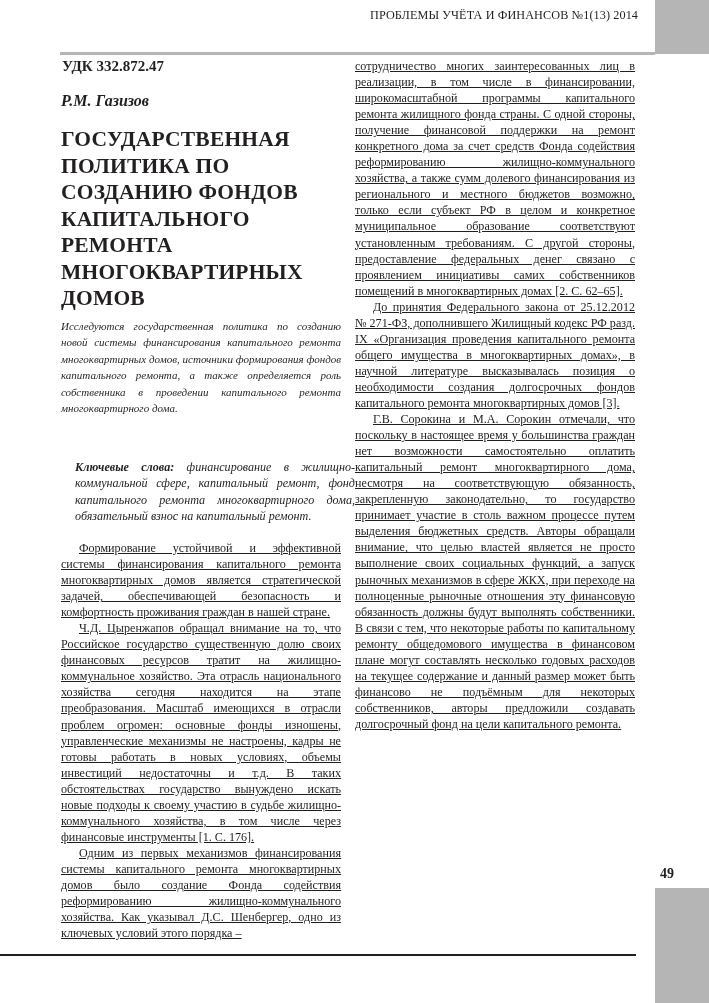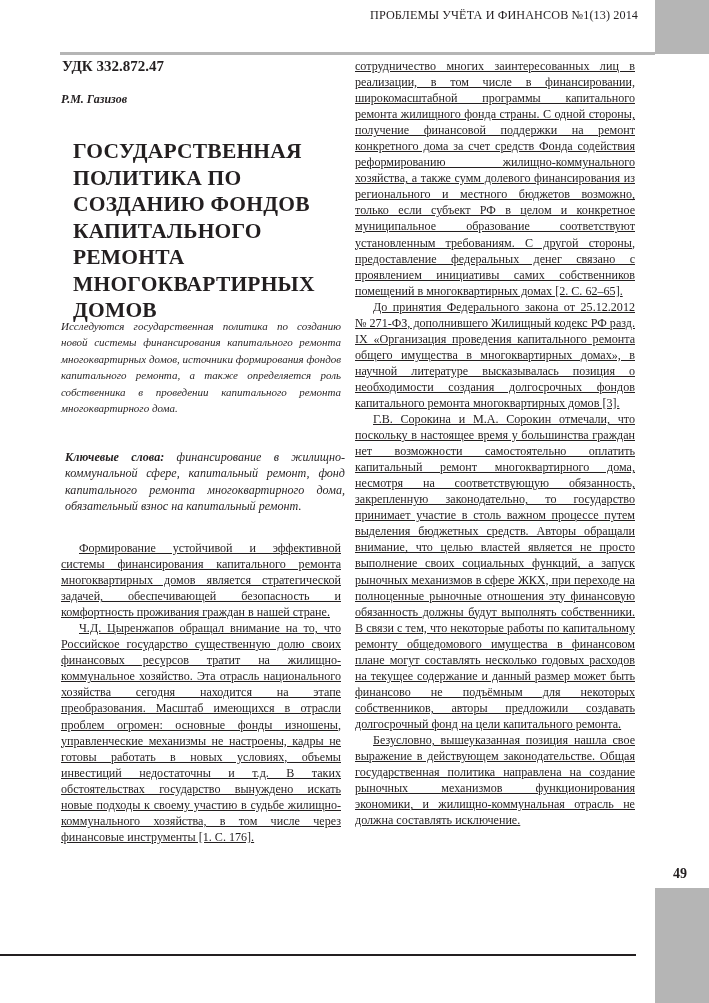--- a/index.html
+++ b/index.html
@@ -22,45 +22,45 @@
   }
   .head-rule {
     position: absolute; left: 60px; top: 52px; width: 595px; height: 3px;
     background: #b5b5b5;
   }
   .bottom-rule {
     position: absolute; left: 0; top: 954px; width: 636px; height: 2px;
     background: #231f20;
   }
   .page-number {
-    position: absolute; left: 660px; top: 866px; width: 40px; text-align: center;
+    position: absolute; left: 660px; top: 866px; width: 40px; 
     font-weight: bold; font-size: 14px;
   }
   .udc {
     position: absolute; left: 62px; top: 58px;
     font-weight: bold; font-size: 15px;
   }
   .author {
     position: absolute; left: 61px; top: 92px;
-    font-weight: bold; font-style: italic; font-size: 12px;
+    font-weight: bold; font-style: italic; font-size: 16px;
   }
   .title {
     position: absolute; left: 61px; top: 126px; width: 285px;
     font-weight: bold; font-size: 21.5px; line-height: 26.5px; letter-spacing: 0.2px;
-    margin: 12px;
+    margin: 0;
   }
   .abstract {
     position: absolute; left: 61px; top: 318px; width: 280px;
     font-style: italic; font-size: 11px; line-height: 16.4px;
     text-align: justify; margin: 0;
   }
   .keywords {
     position: absolute; left: 61px; top: 445px; width: 280px;
     font-style: italic; font-size: 12.1px; line-height: 16.4px;
-    text-align: justify; margin: 4px;
+    text-align: justify; margin: 14px;
   }
   .keywords b { font-weight: bold; }
   .body-left {
     position: absolute; left: 61px; top: 540px; width: 280px;
   }
   .body-right {
     position: absolute; left: 355px; top: 58px; width: 280px;
   }
   .para {
     margin: 0; font-size: 12.1px; line-height: 16.05px;
@@ -77,24 +77,24 @@
 
 <div class="udc">УДК 332.872.47</div>
 <div class="author">Р.М. Газизов</div>
 <h1 class="title">ГОСУДАРСТВЕННАЯ ПОЛИТИКА ПО СОЗДАНИЮ ФОНДОВ КАПИТАЛЬНОГО РЕМОНТА МНОГОКВАРТИРНЫХ ДОМОВ</h1>
 <p class="abstract">Исследуются государственная политика по созданию новой системы финансирования капитального ремонта многоквартирных домов, источники формирования фондов капитального ремонта, а также определяется роль собственника в проведении капитального ремонта многоквартирного дома.</p>
 <p class="keywords"><b>Ключевые слова:</b><span> финансирование в жилищно-коммунальной сфере, капитальный ремонт, фонд капитального ремонта многоквартирного дома, обязательный взнос на капитальный ремонт.</span></p>
 
 <div class="body-left">
   <p class="para">Формирование устойчивой и эффективной системы финансирования капитального ремонта многоквартирных домов является стратегической задачей, обеспечивающей безопасность и комфортность проживания граждан в нашей стране.</p>
   <p class="para">Ч.Д. Цыренжапов обращал внимание на то, что Российское государство существенную долю своих финансовых ресурсов тратит на жилищно-коммунальное хозяйство. Эта отрасль национального хозяйства сегодня находится на этапе преобразования. Масштаб имеющихся в отрасли проблем огромен: основные фонды изношены, управленческие механизмы не настроены, кадры не готовы работать в новых условиях, объемы инвестиций недостаточны и т.д. В таких обстоятельствах государство вынуждено искать новые подходы к своему участию в судьбе жилищно-коммунального хозяйства, в том числе через финансовые инструменты [1. С. 176].</p>
+  <p class="para">Одним из первых механизмов финансирования системы капитального ремонта многоквартирных домов было создание Фонда содействия реформированию жилищно-коммунального хозяйства. Как указывал Д.С. Шенбергер, одно из ключевых условий этого порядка –</p>
 </div>
 
 <div class="body-right">
   <p class="para cont">сотрудничество многих заинтересованных лиц в реализации, в том числе в финансировании, широкомасштабной программы капитального ремонта жилищного фонда страны. С одной стороны, получение финансовой поддержки на ремонт конкретного дома за счет средств Фонда содействия реформированию жилищно-коммунального хозяйства, а также сумм долевого финансирования из регионального и местного бюджетов возможно, только если субъект РФ в целом и конкретное муниципальное образование соответствуют установленным требованиям. С другой стороны, предоставление федеральных денег связано с проявлением инициативы самих собственников помещений в многоквартирных домах [2. С. 62–65].</p>
   <p class="para">До принятия Федерального закона от 25.12.2012 № 271-ФЗ, дополнившего Жилищный кодекс РФ разд. IX «Организация проведения капитального ремонта общего имущества в многоквартирных домах», в научной литературе высказывалась позиция о необходимости создания долгосрочных фондов капитального ремонта многоквартирных домов [3].</p>
   <p class="para">Г.В. Сорокина и М.А. Сорокин отмечали, что поскольку в настоящее время у большинства граждан нет возможности самостоятельно оплатить капитальный ремонт многоквартирного дома, несмотря на соответствующую обязанность, закрепленную законодательно, то государство принимает участие в столь важном процессе путем выделения бюджетных средств. Авторы обращали внимание, что целью властей является не просто выполнение своих социальных функций, а запуск рыночных механизмов в сфере ЖКХ, при переходе на полноценные рыночные отношения эту финансовую обязанность должны будут выполнять собственники. В связи с тем, что некоторые работы по капитальному ремонту общедомового имущества в финансовом плане могут составлять несколько годовых расходов на текущее содержание и данный размер может быть финансово не подъёмным для некоторых собственников, авторы предложили создавать долгосрочный фонд на цели капитального ремонта.</p>
-  <p class="para">Безусловно, вышеуказанная позиция нашла свое выражение в действующем законодательстве. Общая государственная политика направлена на создание рыночных механизмов функционирования экономики, и жилищно-коммунальная отрасль не должна составлять исключение.</p>
 </div>
 
 <div class="bottom-rule"></div>
 <div class="page-number">49</div>
 <div class="tab-bottom"></div>
 
 </body></html>

